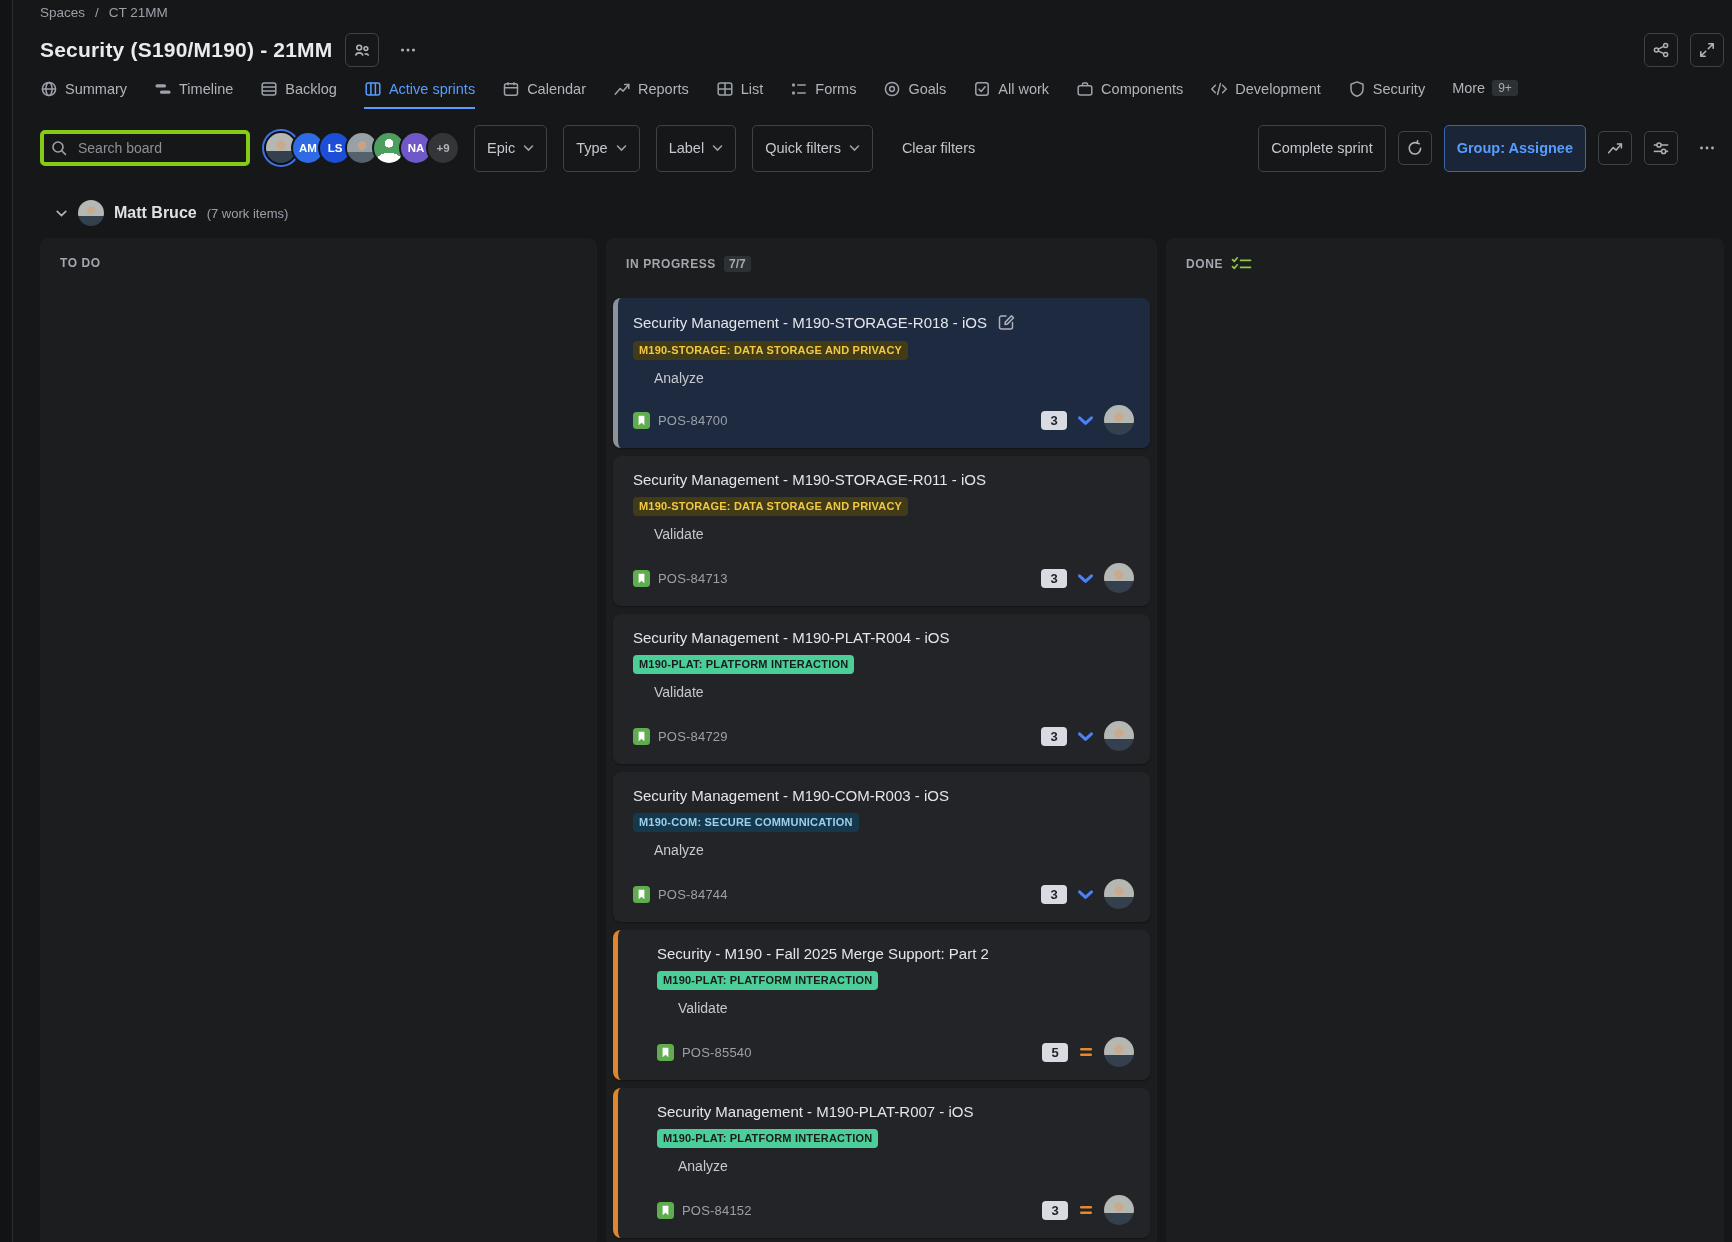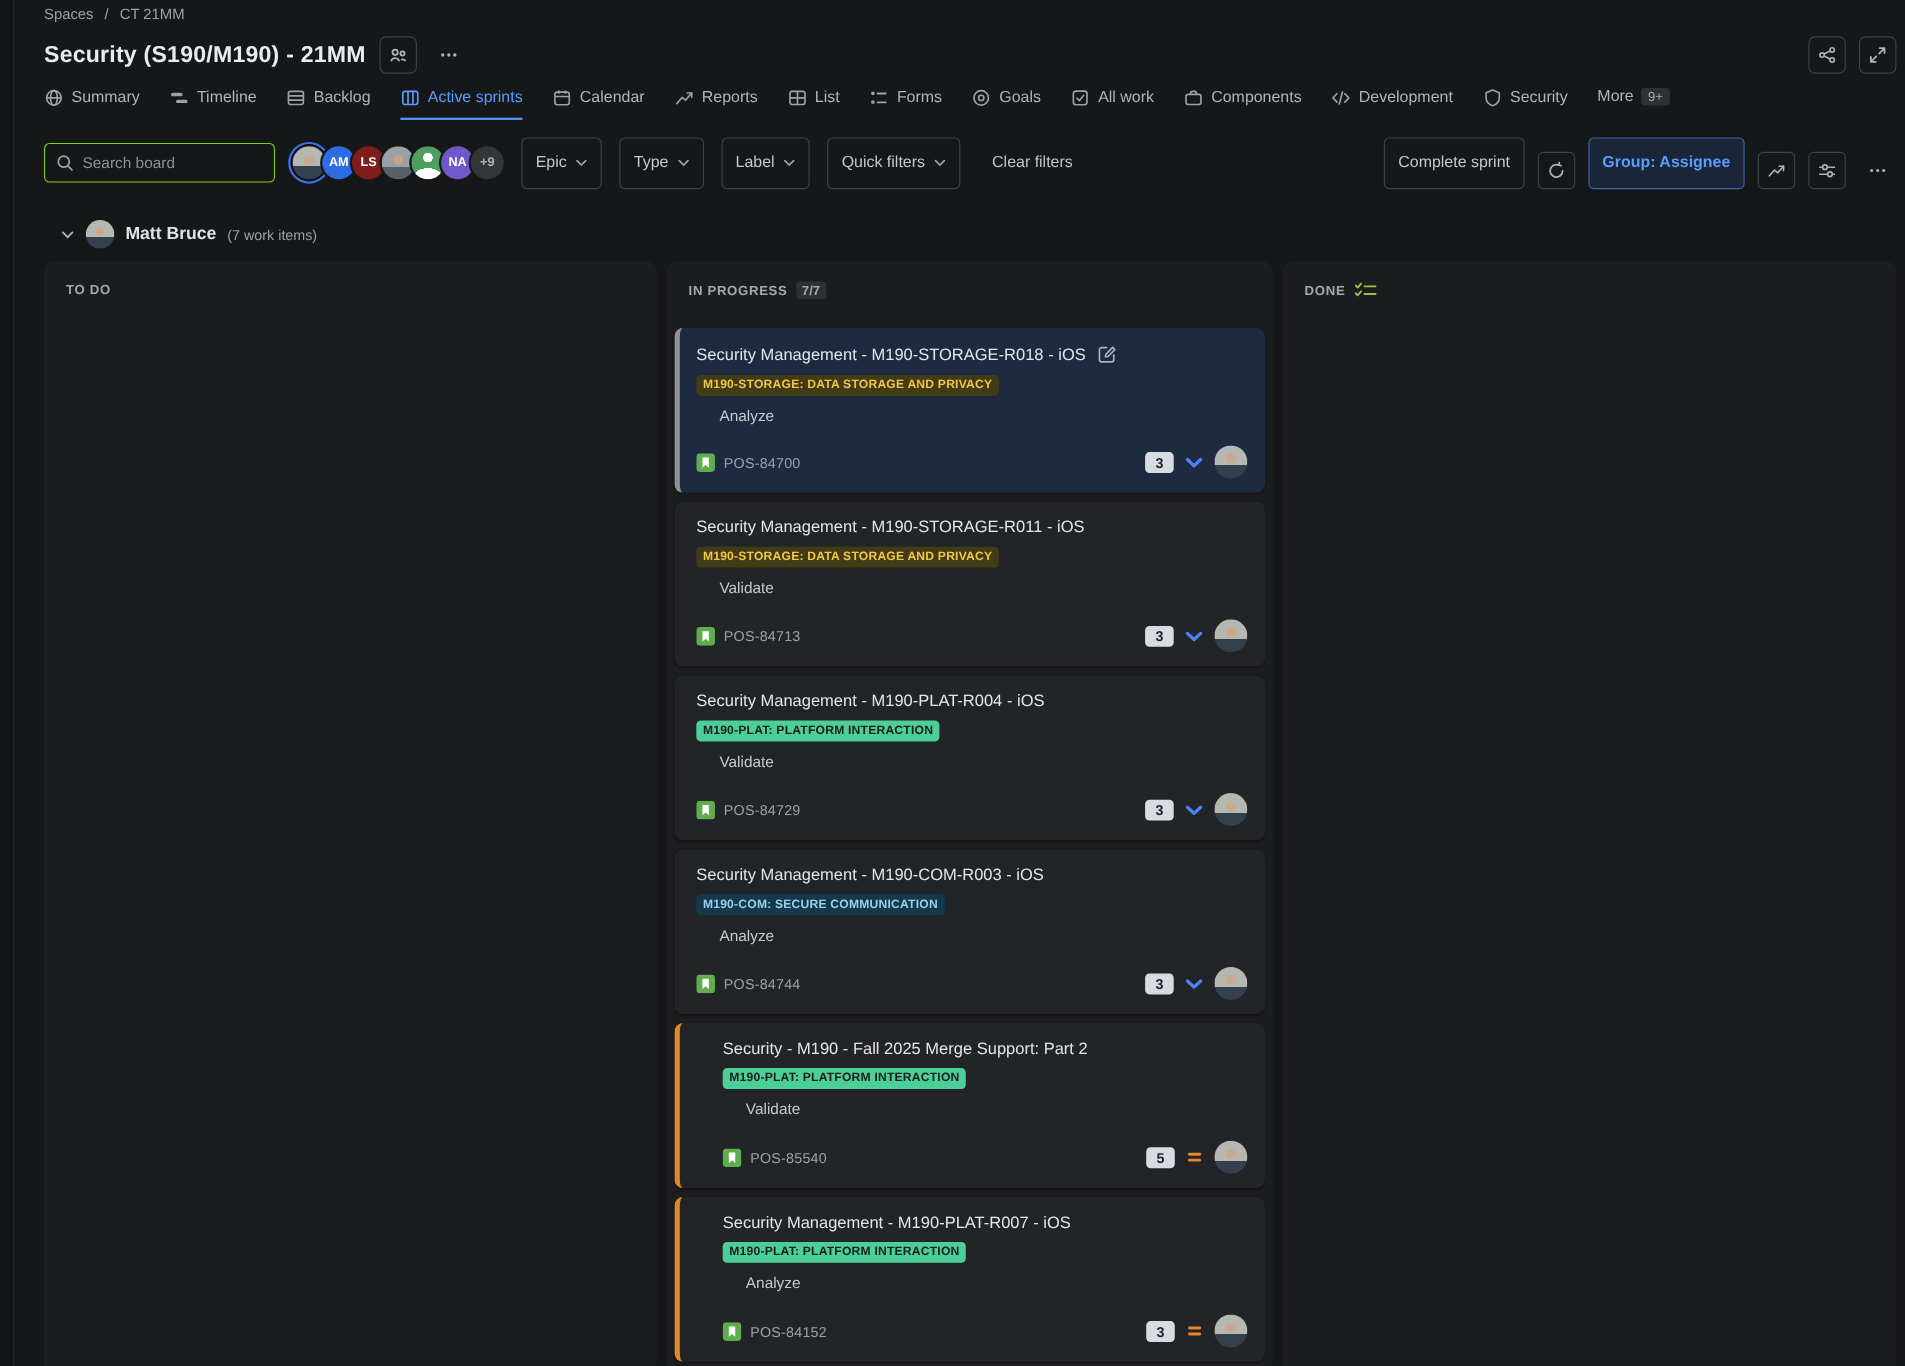--- a/index.html
+++ b/index.html
@@ -29,21 +29,21 @@
   .tabs { display:flex; align-items:flex-start; gap:27px; margin-top:10px; height:34px; }
   .tab { display:flex; align-items:center; gap:7px; font-size:14.5px; color:#b0b4bb;
     padding-bottom:9px; border-bottom:2px solid transparent; cursor:pointer; white-space:nowrap; }
   .tab.active { color:#579dff; border-bottom-color:#579dff; font-weight:500; }
   .tab .t-badge { background:#2e3134; color:#a6aab1; font-size:12px; padding:1px 6px; border-radius:3px; }
   svg.ic { display:block; }
 
   
   .filter-row { display:flex; align-items:center; margin-top:16px; height:36px; }
   .search-wrap { position:relative; width:210px; height:36px; }
-  .search-wrap input { width:100%; height:100%; background:transparent; border:1px solid #84cc16;
+  .search-wrap input { width:100%; height:100%; background:transparent; border:4px solid #84cc16;
     border-radius:5px; color:#c4c8ce; font-size:14px; padding:0 10px 0 34px; outline:none;
     font-family:"Liberation Sans", sans-serif; }
   .search-wrap input::placeholder { color:#8c9197; }
   .search-wrap .mag { position:absolute; left:10px; top:9px; }
   .avatars { display:flex; align-items:center; margin-left:16px; }
   .av { width:30px; height:30px; border-radius:50%; flex:0 0 auto; margin-left:-3px;
     display:flex; align-items:center; justify-content:center;
     font-size:11.5px; font-weight:700; color:#fff; box-shadow:0 0 0 2px #161719; cursor:pointer; }
   .av:first-child { margin-left:0; }
   .av.selected { box-shadow:0 0 0 2px #0d0e10, 0 0 0 4px #3f72e8; }
@@ -56,21 +56,21 @@
   .av.green-person { background:
       radial-gradient(circle at 50% 34%, #ffffff 0 17%, rgba(0,0,0,0) 18%),
       radial-gradient(ellipse 42% 26% at 50% 92%, #ffffff 0 99%, rgba(0,0,0,0) 100%),
       #4e9e5f; }
   .btn { display:inline-flex; align-items:center; gap:8px; height:47px; padding:0 12px;
     border:1px solid #3f4246; border-radius:5px; background:transparent; color:#c4c8ce;
     font-size:14.5px; cursor:pointer; white-space:nowrap; font-family:"Liberation Sans", sans-serif; }
   .btn.text-only { border-color:transparent; color:#bfc3c9; }
   .btn.primary-outline { border-color:#3a66ad; background:#1a2638; color:#579dff; font-weight:600; }
   .dd { margin-left:16px; }
-  .tool-group { display:flex; align-items:flex-end; gap:12px; margin-left:auto; }
+  .tool-group { display:flex; align-items:center; gap:12px; margin-left:auto; }
   .sq-btn { width:34px; height:34px; padding:0; justify-content:center; }
 
   
   .group-row { display:flex; align-items:center; gap:10px; margin-top:33px; height:28px; padding-left:15px; }
   .group-av { width:26px; height:26px; border-radius:50%; }
   .group-name { font-size:16px; font-weight:600; color:#dfe2e6; }
   .group-count { font-size:13px; color:#9ba0a8; }
 
   
   .board { display:flex; margin-top:11px; gap:9px; height:1010px; }
@@ -294,21 +294,21 @@
             <circle cx="8" cy="8" r="5"></circle>
             <path d="M12 12l3.4 3.4"></path>
           </svg>
       </span>
       <input placeholder="Search board" style="">
     </div>
 
     <div class="avatars">
       <span class="av photo-av selected"></span>
       <span class="av" style="background:#2e6be5">AM</span>
-      <span class="av" style="background:#7f1d1d">LS</span>
+      <span class="av" style="background:#1d4ed8">LS</span>
       <span class="av photo-av2"></span>
       <span class="av green-person"></span>
       <span class="av" style="background:#7058c9">NA</span>
       <span class="av" style="background:#333539;color:#aeb2b9">+9</span>
     </div>
 
     <button class="btn dd">
       <span>Epic</span>
       <span>
           <svg class="ic" width="11" height="8" viewBox="0 0 11 8" fill="none" stroke="#9da2aa" stroke-width="1.6" stroke-linecap="round">

